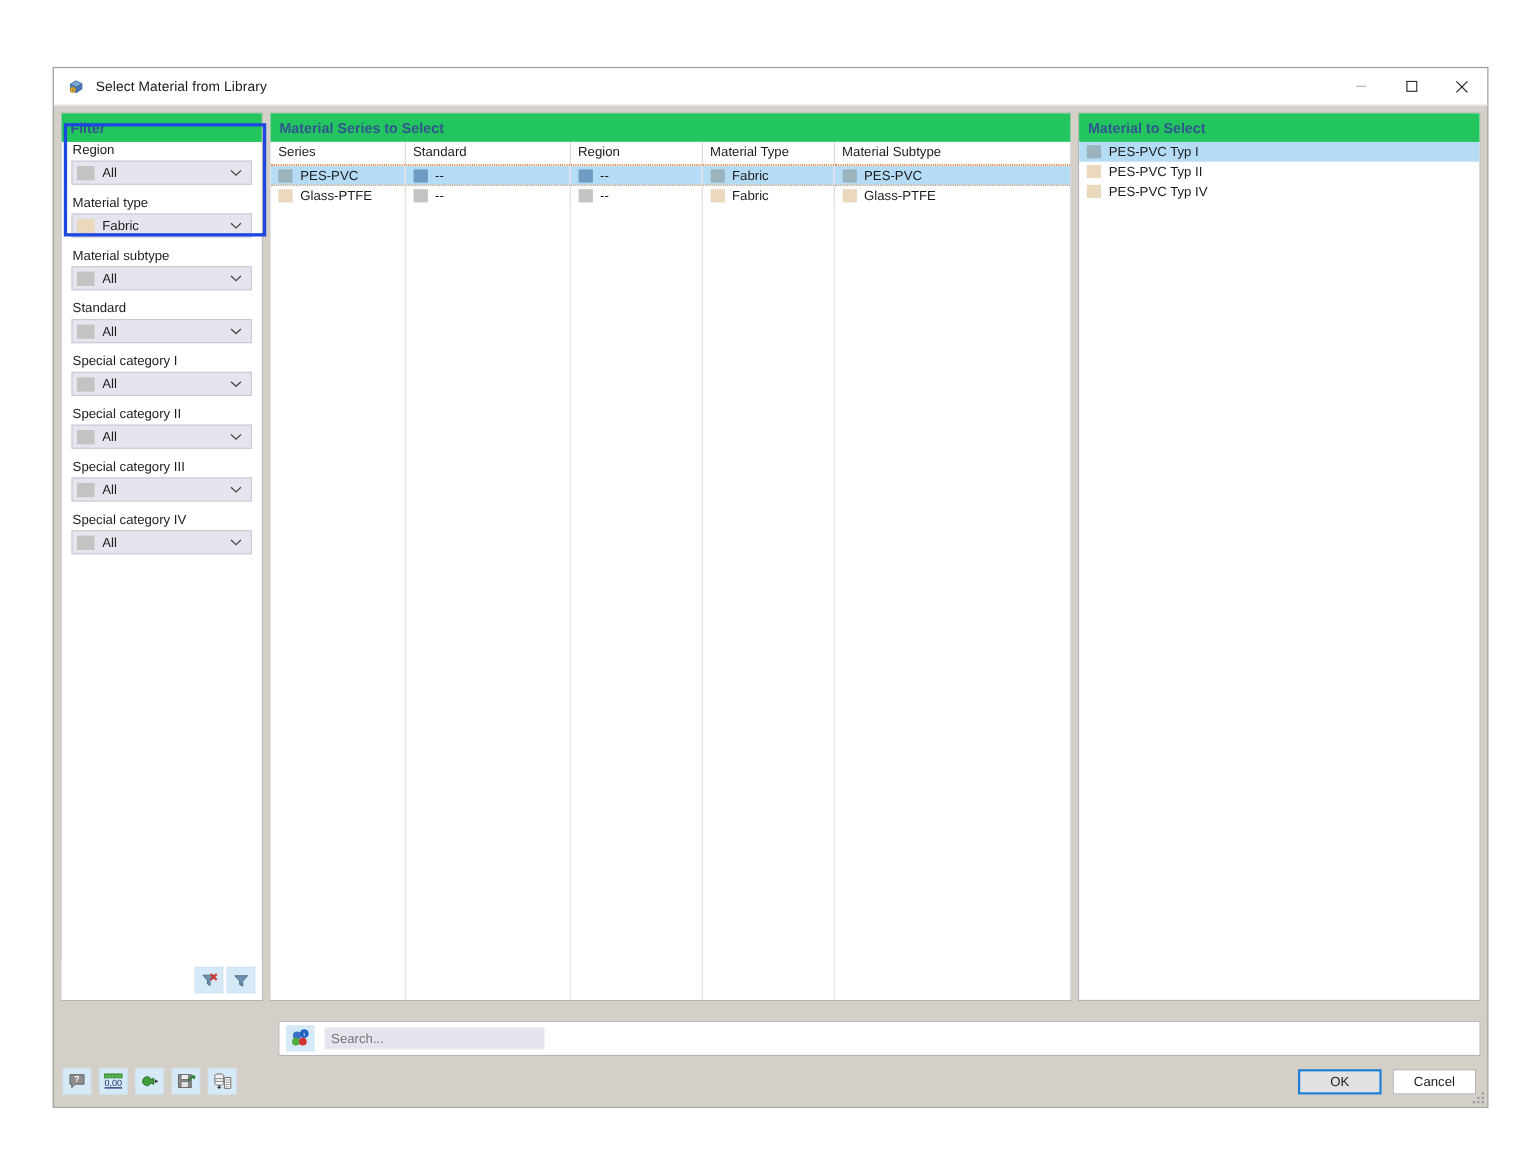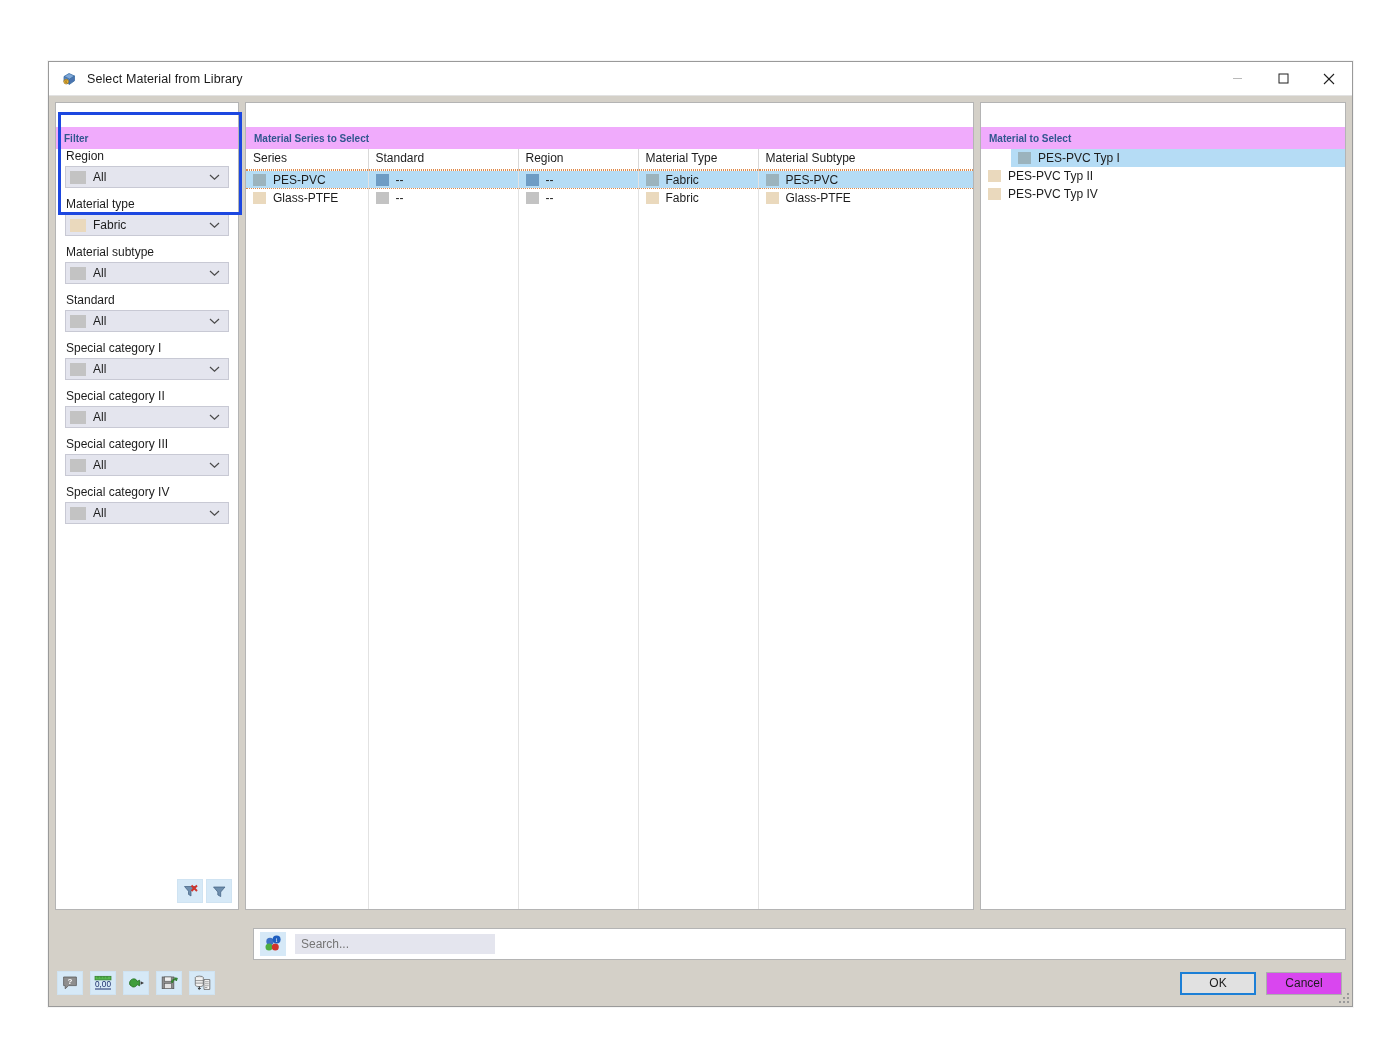--- a/index.html
+++ b/index.html
@@ -73,27 +73,26 @@
 
   
   .panel {
     background: #ffffff;
     border: 1px solid #b4b4b4;
     display: flex;
     flex-direction: column;
     min-height: 0;
   }
   .panel-caption {
-    font-size: 10px;
+    font-size: 13px;
     font-weight: bold;
     color: #31568f;
     padding: 6px 8px 5px 8px;
-    background: #f0abfc;
+    background: #22c55e;
     flex: 0 0 auto;
-    margin-top: 24px;
   }
 
   
   #filter-panel {
     width: 184px;
     flex: 0 0 184px;
   }
   #filter-scroll {
     flex: 1 1 auto;
     overflow: hidden;
@@ -230,21 +229,21 @@
   }
   .mat-list { flex: 1 1 auto; overflow: hidden; }
   .mat-item {
     height: 18px;
     display: flex;
     align-items: center;
     padding-left: 7px;
     font-size: 12px;
     color: #1c1c1c;
   }
-  .mat-item.sel { background: #b5dcf5; margin-left: 30px; }
+  .mat-item.sel { background: #b5dcf5; }
   .mat-item .sw {
     width: 13px; height: 12px;
     flex: 0 0 13px;
     margin-right: 7px;
   }
 
   
   #searchbar {
     flex: 0 0 auto;
     margin: 18px 0 0 198px;
@@ -287,21 +286,21 @@
   #foot-tools { display: flex; gap: 7px; }
   .foot-btn {
     width: 26px; height: 24px;
     background: #d6e9f7;
     border: 1px solid #cfe3f2;
     display: flex; align-items: center; justify-content: center;
   }
   #foot-actions { margin-left: auto; display: flex; gap: 10px; }
   .dlg-btn {
     width: 76px; height: 23px;
-    background: #d946ef;
+    background: #ffffff;
     border: 1px solid #adadad;
     font-size: 12px;
     color: #1c1c1c;
     display: flex; align-items: center; justify-content: center;
     font-family: "Liberation Sans", sans-serif;
   }
   .dlg-btn.primary {
     border: 2px solid #1c7fd6;
     background: #e1e1e1;
   }

